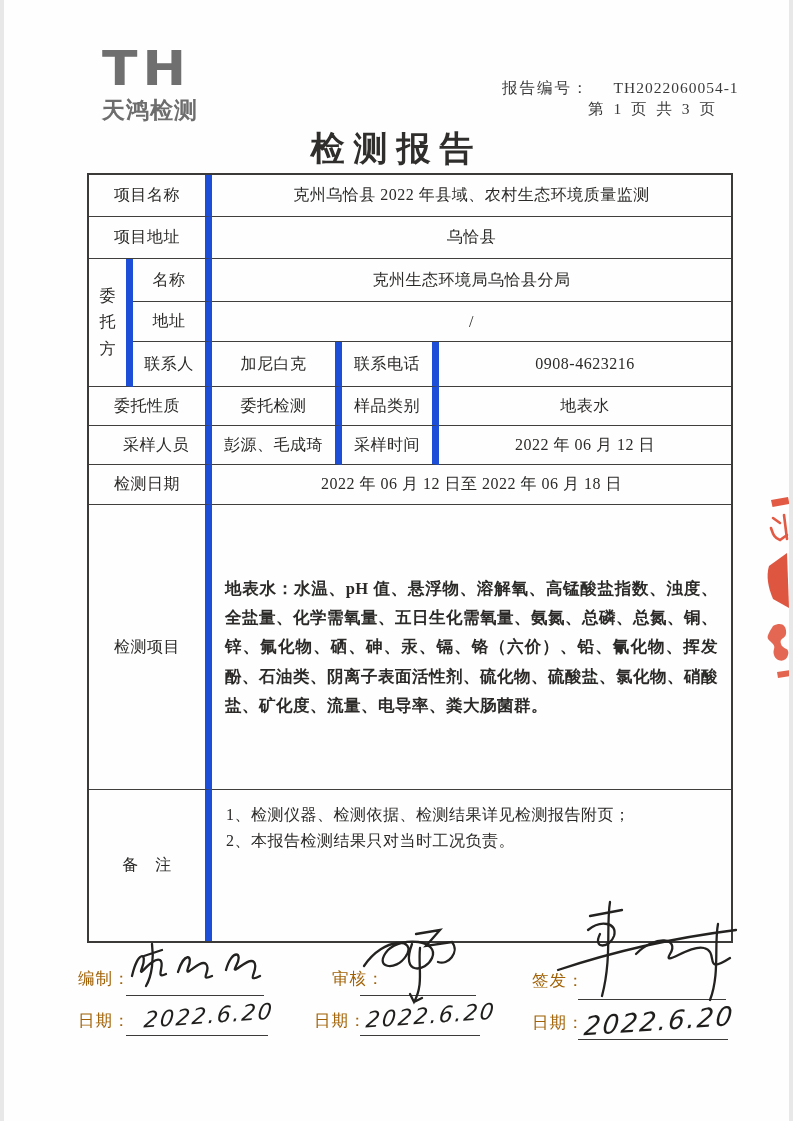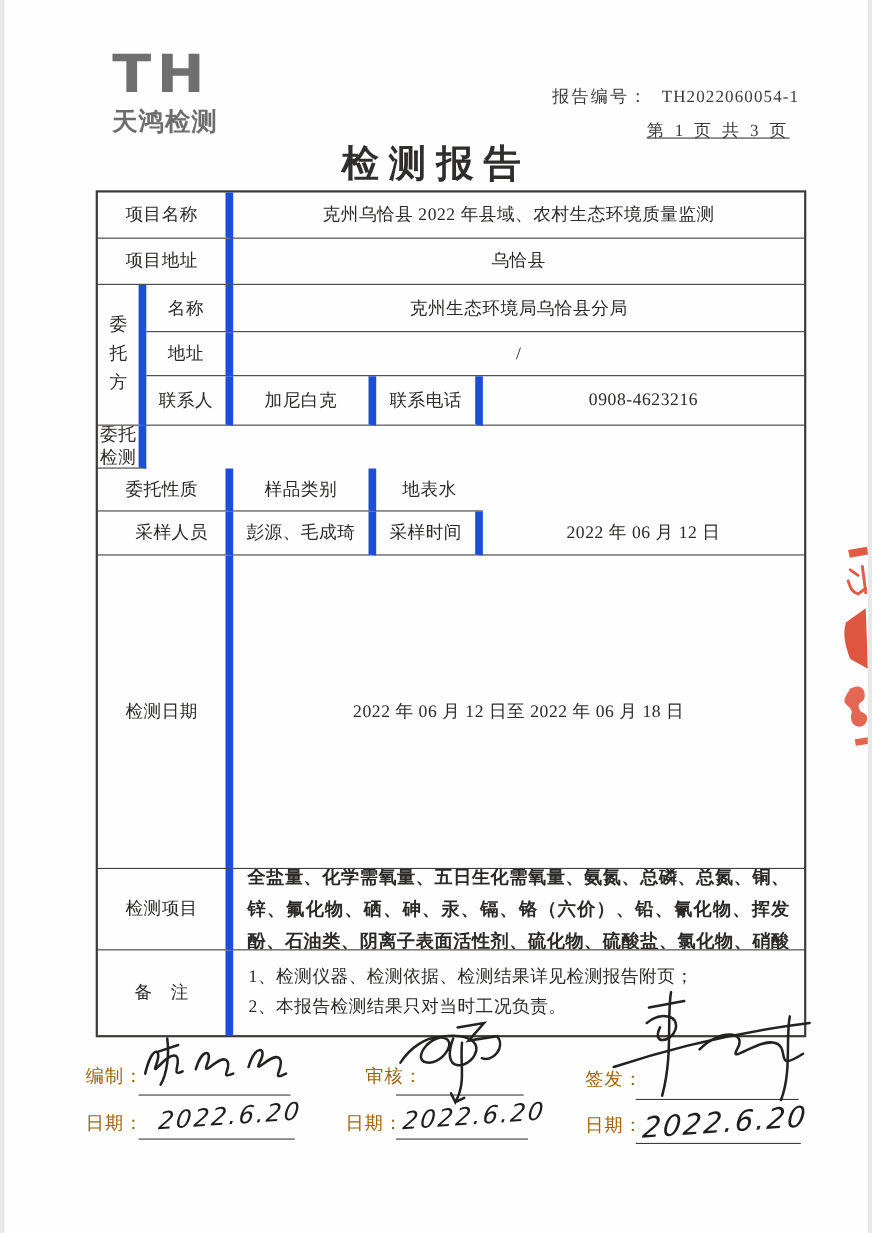--- a/index.html
+++ b/index.html
@@ -19,22 +19,22 @@
     font-family:"DejaVu Sans","Liberation Sans",sans-serif;
     font-weight:900; font-size:52px; line-height:0.85;
     letter-spacing:5px; transform:scaleY(0.92); transform-origin:left top;
   }
   .logo-sub {
     font-family:"DejaVu Sans","Liberation Sans",sans-serif;
     font-weight:900; font-size:23px; letter-spacing:1px; margin-top:3px; color:#6d6d6d;
   }
   .report-meta { position:absolute; left:498px; top:78px; font-size:15.5px; color:#3a3a3a; }
   .report-meta .line1 { letter-spacing:2px; }
-  .report-meta .line1 .val { margin-left:12px; letter-spacing:1px; font-family:"Liberation Serif",serif; }
-  .report-meta .line2 { margin-top:10px; padding-left:86px; letter-spacing:3px;text-decoration:underline; }
+  .report-meta .line1 .val { margin-left:24px; letter-spacing:1px; font-family:"Liberation Serif",serif; }
+  .report-meta .line2 { padding-left:86px; letter-spacing:3px; }
   .doc-title {
     position:absolute; left:0; top:126px; width:100%;
     text-align:center; font-size:34px; font-weight:600;
     letter-spacing:9px; color:#2f2e2c;
   }
   
   .info-table {
     position:absolute; left:83px; top:173px; width:646px; height:770px;
     display:grid;
     grid-template-columns:44px 79px 130px 97px 1fr;
@@ -108,22 +108,22 @@
       </div>
     <div class="cell">名称</div>
     <div class="cell no-br" style="grid-column:3/6;">克州生态环境局乌恰县分局</div>
     <div class="cell">地址</div>
     <div class="cell no-br" style="grid-column:3/6;">/</div>
     <div class="cell">联系人</div>
     <div class="cell">加尼白克</div>
     <div class="cell">联系电话</div>
     <div class="cell no-br">0908-4623216</div>
 
+    <div class="cell" style="grid-column:1/3;">委托性质</div>
     <div class="cell">委托检测</div>
-    <div class="cell" style="grid-column:1/3;">委托性质</div>
     <div class="cell">样品类别</div>
     <div class="cell no-br">地表水</div>
 
     <div class="cell" style="grid-column:1/3;padding-left:18px;">采样人员</div>
     <div class="cell">彭源、毛成琦</div>
     <div class="cell">采样时间</div>
     <div class="cell no-br">2022 年 06 月 12 日</div>
 
     <div class="cell" style="grid-column:1/3;">检测日期</div>
     <div class="cell no-br" style="grid-column:3/6;">2022 年 06 月 12 日至 2022 年 06 月 18 日</div>

